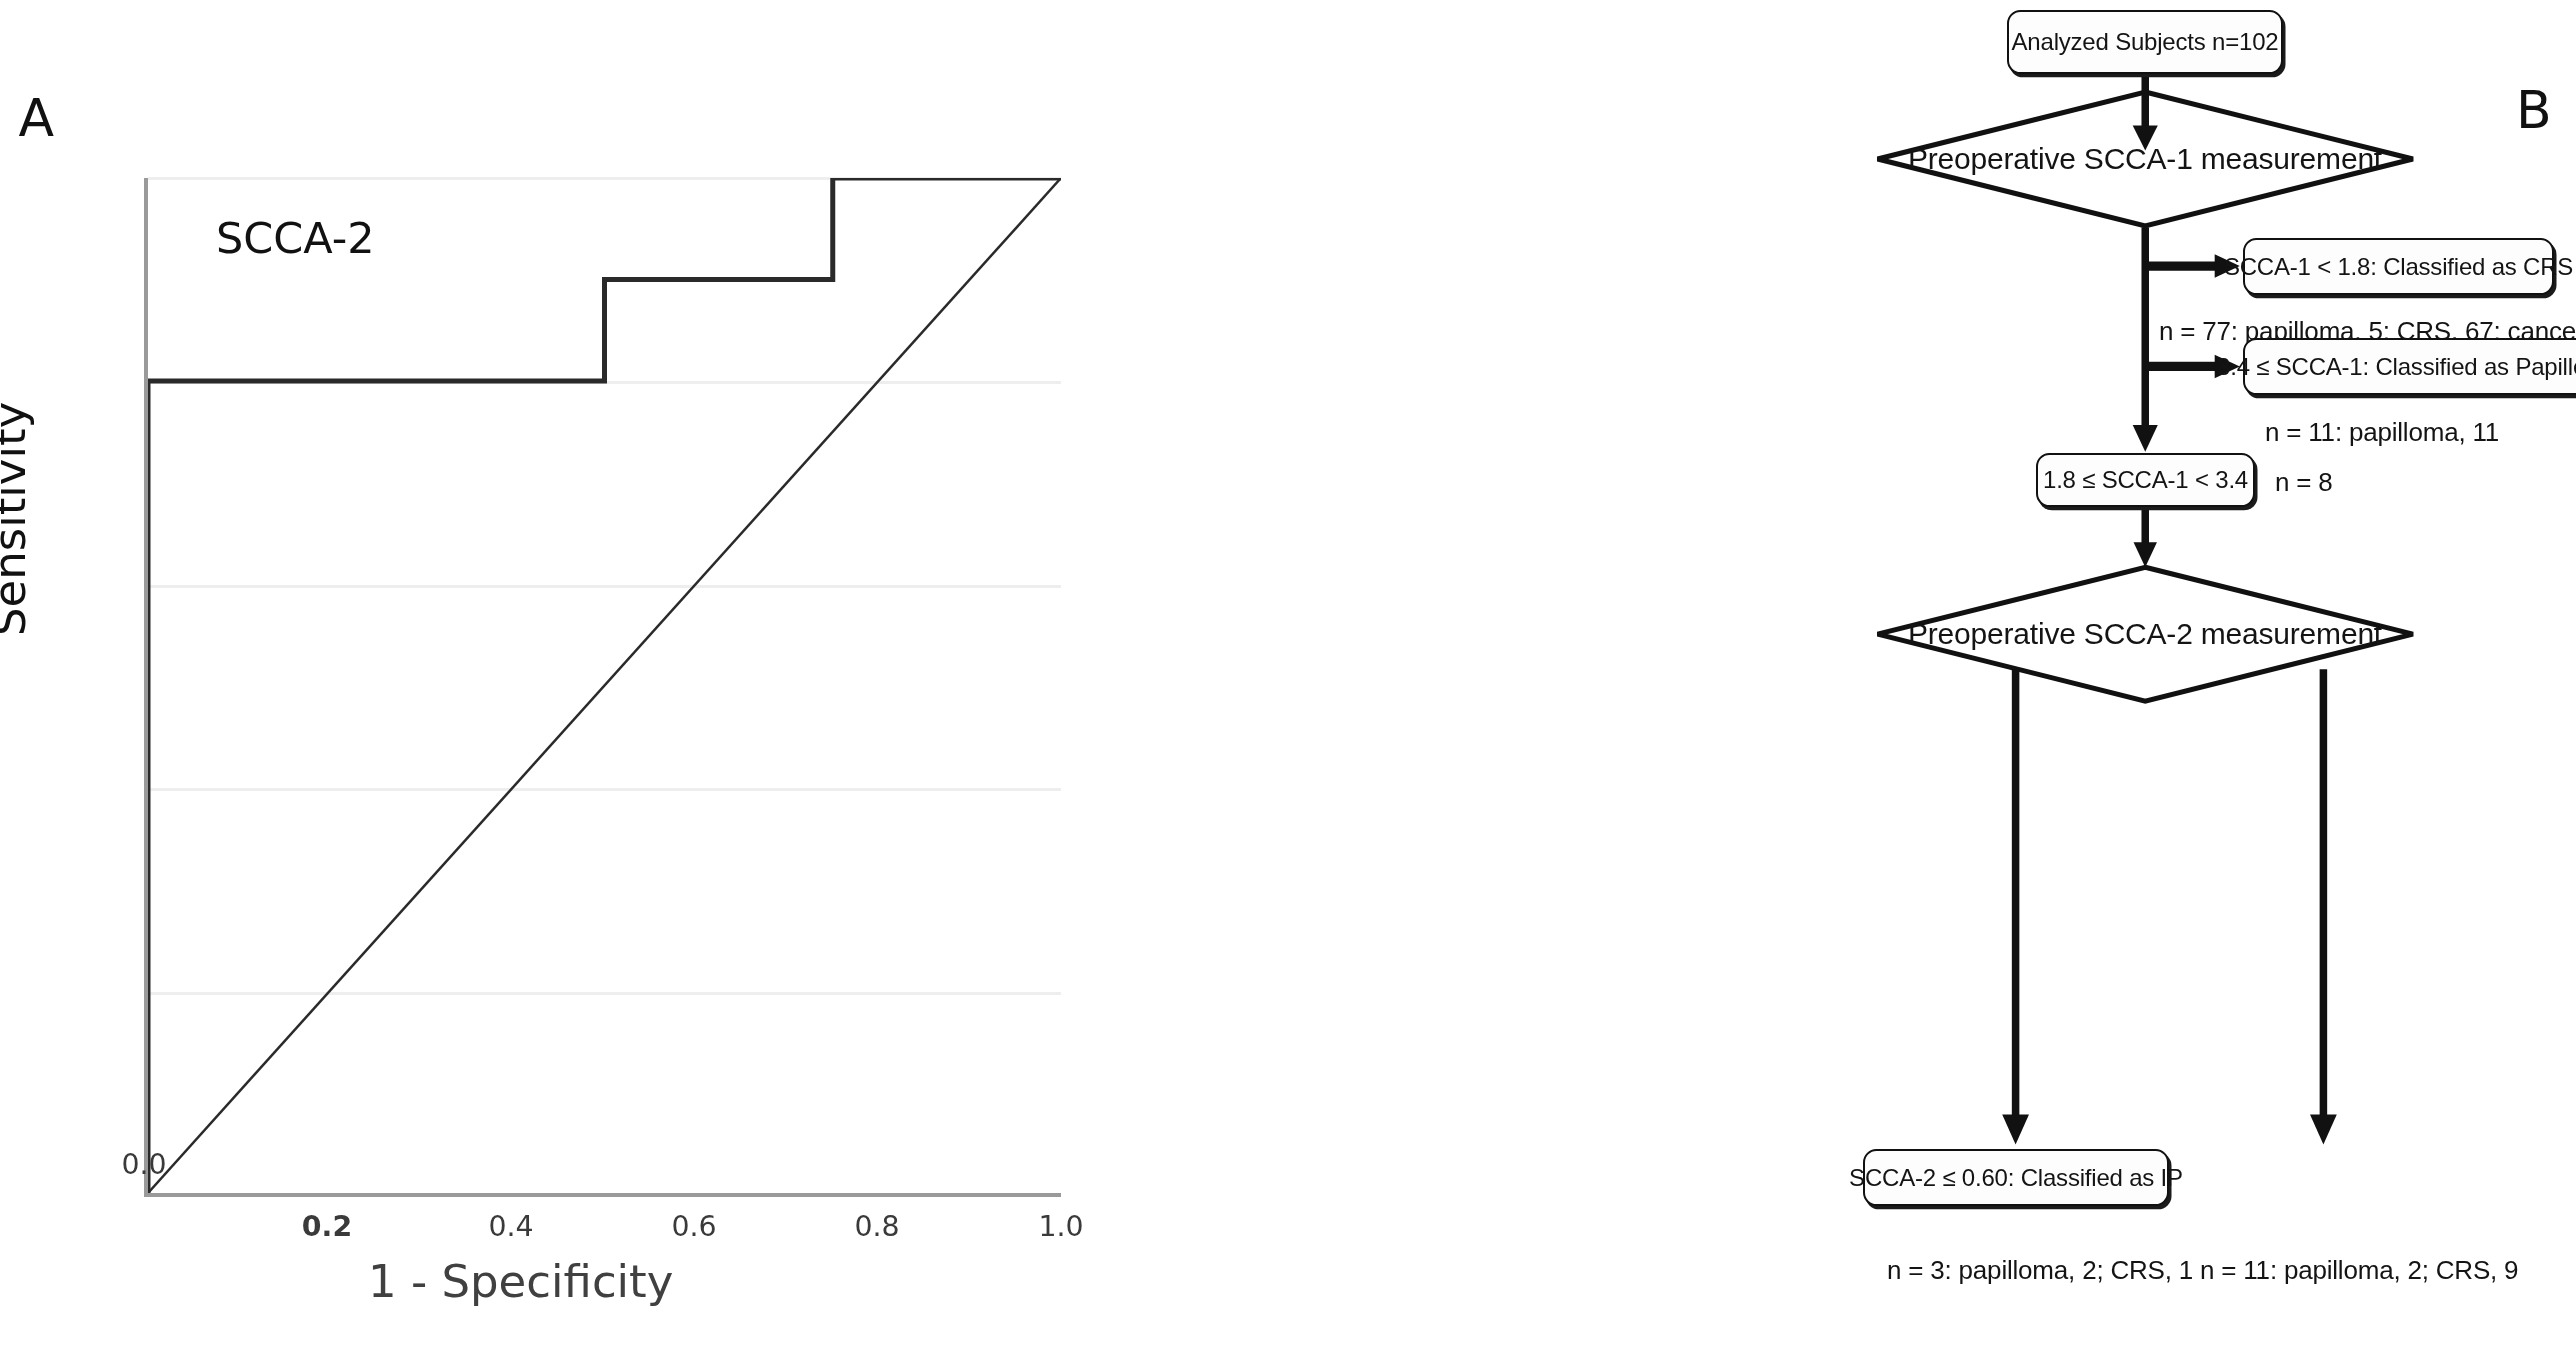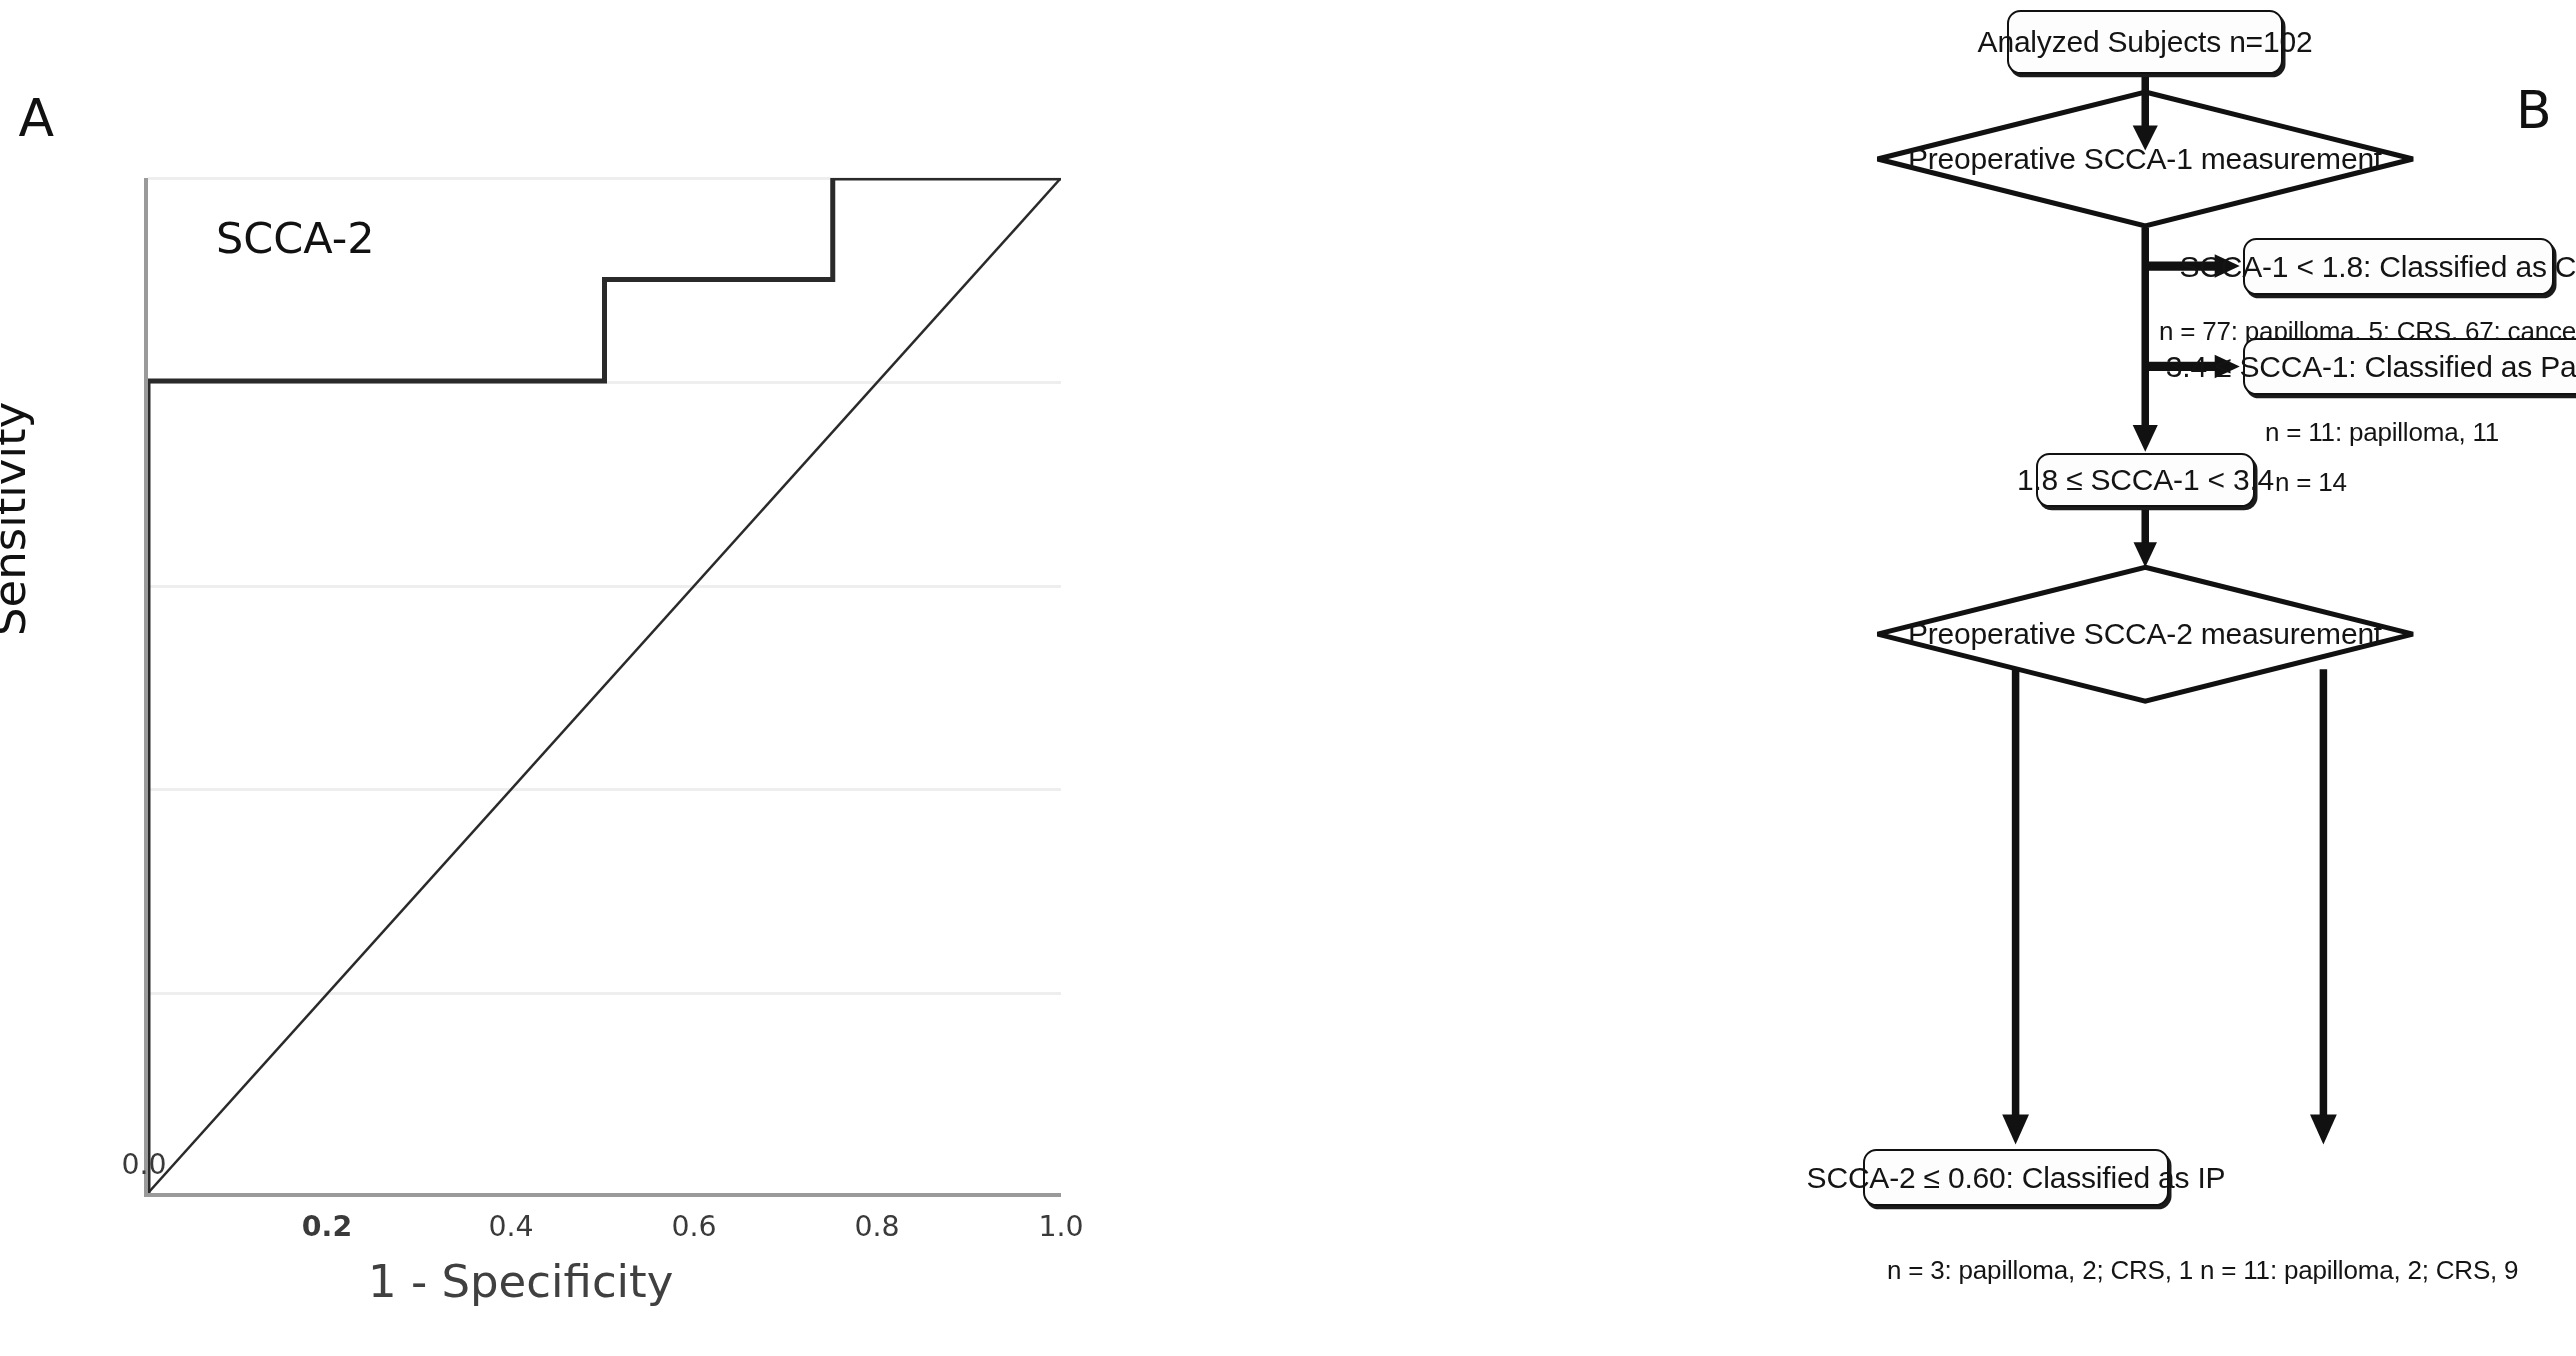--- a/index.html
+++ b/index.html
@@ -105,21 +105,21 @@
     position: absolute;
     box-sizing: border-box;
     border: 2.5px solid #111;
     border-radius: 13.4px;
     background: #fdfdfd;
     box-shadow: 2.5px 3.3px 0 #1b1b1b;
     display: flex;
     align-items: center;
     justify-content: center;
     font-family: "Liberation Sans", sans-serif;
-    font-size: 30px;
+    font-size: 24px;
     color: #141414;
     letter-spacing: -0.2px;
     white-space: nowrap;
     padding: 0 13.4px;
   }
   .flow-note {
     position: absolute;
     font-family: "Liberation Sans", sans-serif;
     font-size: 26px;
     color: #141414;
@@ -221,21 +221,21 @@
   <div class="flow-box" id="node-branch-low" style="left:1022px; top:238px; width:311px; height:57px;">SCCA-1 &lt; 1.8: Classified as CRS</div>
 
   <div class="flow-note" id="note-branch-low" style="left:938px; top:316px;">n = 77: papilloma, 5; CRS, 67; cancer, 4; benign tumor, 1</div>
 
   <div class="flow-box" id="node-branch-high" style="left:1022px; top:338px; width:350px; height:57px;">3.4 ≤ SCCA-1: Classified as Papilloma</div>
 
   <div class="flow-note" id="note-branch-high" style="left:1044px; top:417px;">n = 11: papilloma, 11</div>
 
   <div class="flow-box" id="node-middle-range" style="left:815px; top:453px; width:219px; height:54px;">1.8 ≤ SCCA-1 &lt; 3.4</div>
 
-  <div class="flow-note" id="note-middle-range" style="left:1054px; top:467px;">n = 14</div>
+  <div class="flow-note" id="note-middle-range" style="left:1054px; top:467px;">n = 8</div>
 
   <div class="diamond-label" id="label-decision-scca2" style="left:924px; top:634px;">Preoperative SCCA-2 measurement</div>
 
   <div class="flow-box" id="node-result-ip" style="left:642px; top:1149px; width:306px; height:57px;">SCCA-2 ≤ 0.60: Classified as IP</div>
 
 
   <div class="flow-note" id="note-result-ip" style="left:666px; top:1255px;">n = 3: papilloma, 2; CRS, 1</div>
 
   <div class="flow-note" id="note-result-crs" style="left:979px; top:1255px;">n = 11: papilloma, 2; CRS, 9</div>
 </div>

